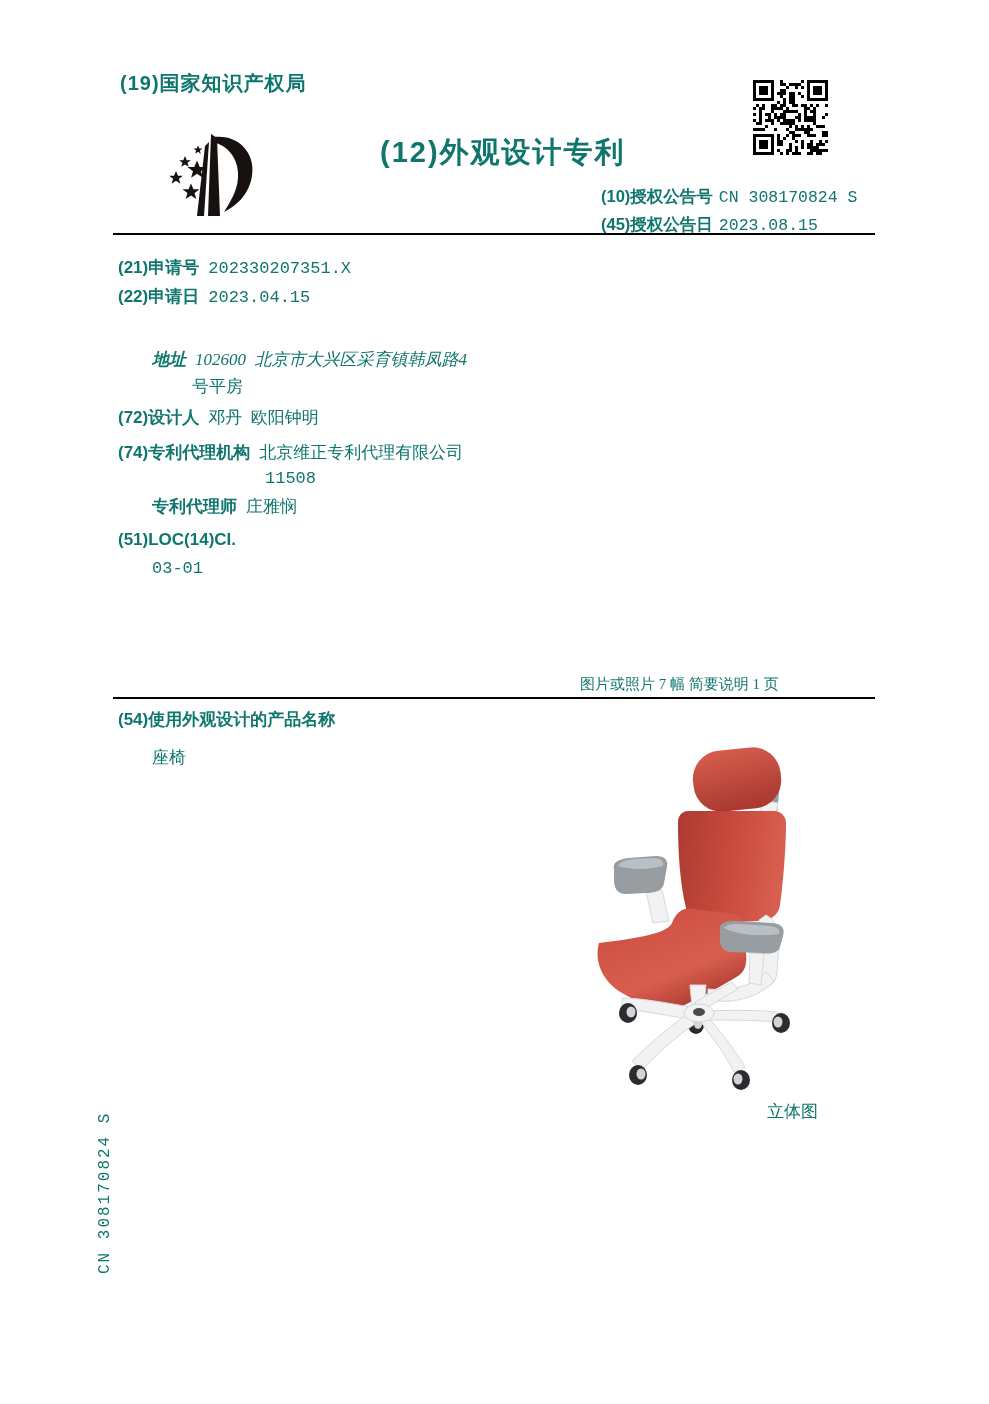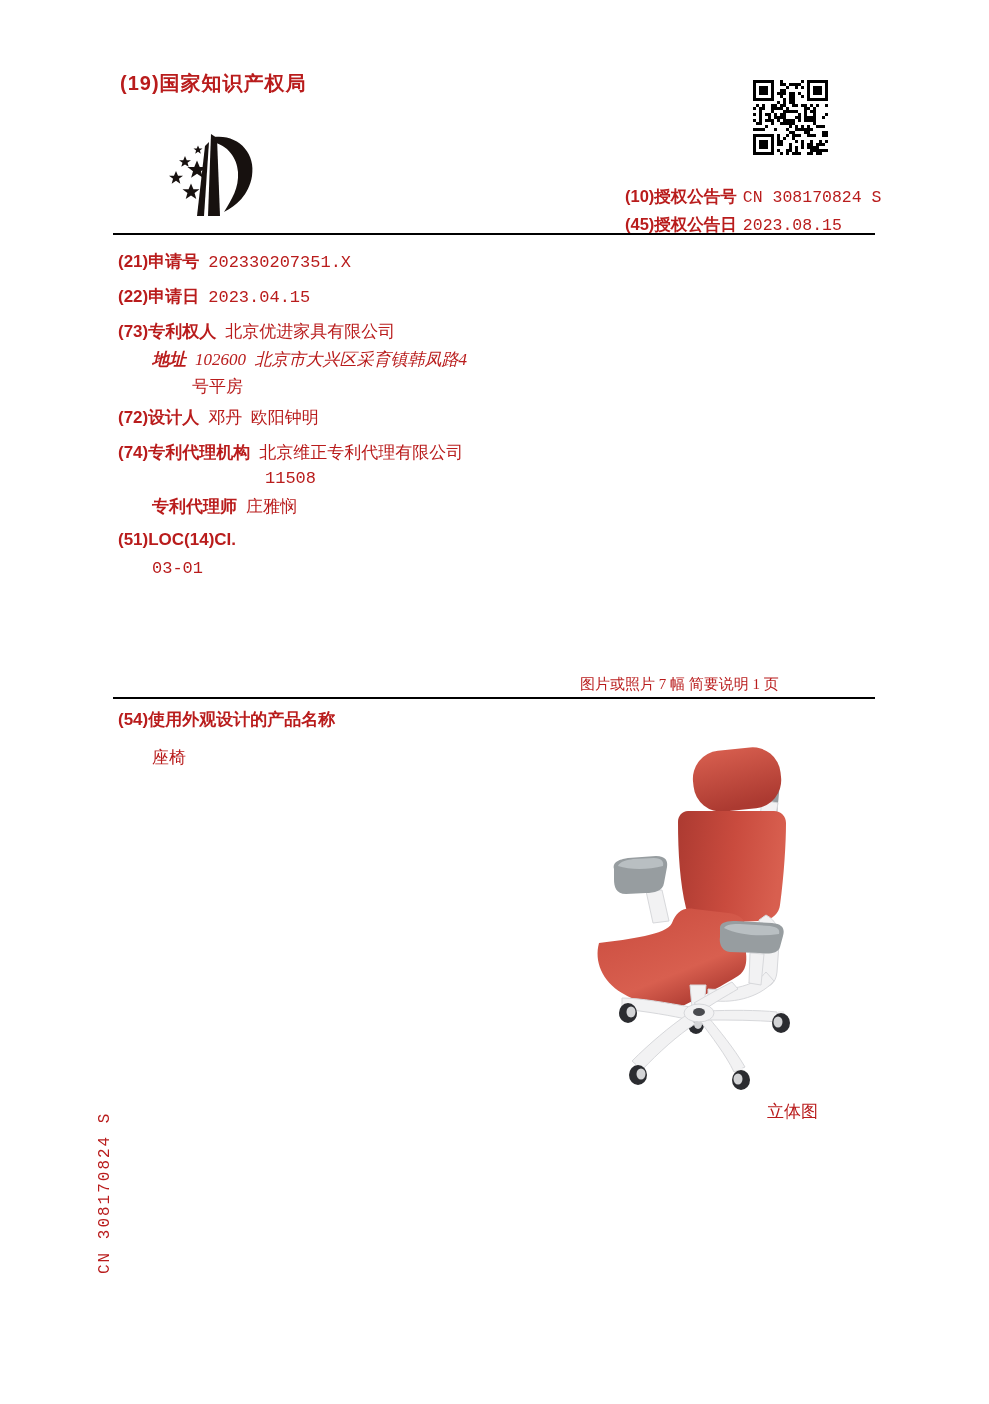--- a/index.html
+++ b/index.html
@@ -1,26 +1,26 @@
 <!DOCTYPE html>
 <html style="--red: #c94b3e; --red-dark: #ac3a31; --red-light: #d85f4f; --gray: #979da0; --gray-light: #b9bfc2; --white: #f2f2f3; --shade: #d7d8db; --caster: #2b2c30; --caster-cap: #d3d4d6;"><head>
 <meta charset="utf-8">
 <style>
   html,body{margin:0;padding:0;background:#ffffff;}
   .page{
     position:relative;width:989px;height:1404px;background:#fff;overflow:hidden;
-    font-family:"Liberation Sans",sans-serif;color:#b91c1c;
+    font-family:"Liberation Sans",sans-serif;color:#0f766e;
   }
   .abs{position:absolute;}
   .lbl{font-family:"Liberation Sans",sans-serif;font-weight:bold;white-space:pre;}
   .vcjk{font-family:"Liberation Serif",serif;white-space:pre;}
   .vnum{font-family:"Liberation Mono",monospace;white-space:pre;}
   .office{left:120px;top:70px;font-size:20px;font-weight:bold;letter-spacing:1px;}
   .doc-title{left:380px;top:133px;font-size:29px;font-weight:bold;letter-spacing:2px;}
-  .publine{left:625px;font-size:16.5px;}
+  .publine{left:601px;font-size:16.5px;}
   .publine .lbl{margin-right:6px;}
   .rule{left:113px;width:762px;height:2px;background:#000;}
   .row{font-size:17px;}
   .row .lbl{margin-right:9px;}
   .figures-note{left:580px;top:675px;font-size:15px;}
   .caption{left:578px;top:1100px;width:240px;text-align:right;font-size:17px;}
   .side-code{
     left:25px;top:1185px;width:160px;text-align:center;
     font-size:16px;letter-spacing:2px;transform:rotate(-90deg);transform-origin:center;
   }
@@ -44,20 +44,21 @@
 
         <path transform="translate(50,30) scale(0.45)" d="M0,-10 L2.9,-3.1 10,-3.1 4.2,1.2 6.2,8.1 0,4 -6.2,8.1 -4.2,1.2 -10,-3.1 -2.9,-3.1 Z"></path>
         <path transform="translate(37,42) scale(0.6)" d="M0,-10 L2.9,-3.1 10,-3.1 4.2,1.2 6.2,8.1 0,4 -6.2,8.1 -4.2,1.2 -10,-3.1 -2.9,-3.1 Z"></path>
         <path transform="translate(49,50) scale(0.95)" d="M0,-10 L2.9,-3.1 10,-3.1 4.2,1.2 6.2,8.1 0,4 -6.2,8.1 -4.2,1.2 -10,-3.1 -2.9,-3.1 Z"></path>
         <path transform="translate(28,58) scale(0.7)" d="M0,-10 L2.9,-3.1 10,-3.1 4.2,1.2 6.2,8.1 0,4 -6.2,8.1 -4.2,1.2 -10,-3.1 -2.9,-3.1 Z"></path>
         <path transform="translate(43,72) scale(0.85)" d="M0,-10 L2.9,-3.1 10,-3.1 4.2,1.2 6.2,8.1 0,4 -6.2,8.1 -4.2,1.2 -10,-3.1 -2.9,-3.1 Z"></path>
       </g>
     </svg>
   </div>
 
+  <div class="abs doc-title">(12)外观设计专利</div>
 
   <div class="abs" style="left:753px;top:80px;">
     <svg id="qr" width="75" height="75" viewBox="0 0 75 75">
         <g fill="#000">
           <rect x="27" y="0" width="3" height="3"></rect>
           <rect x="48" y="0" width="3" height="3"></rect>
           <rect x="27" y="3" width="3" height="3"></rect>
           <rect x="30" y="3" width="3" height="3"></rect>
           <rect x="36" y="3" width="3" height="3"></rect>
           <rect x="39" y="3" width="3" height="3"></rect>
@@ -263,28 +264,25 @@
 
   <div class="abs publine" style="top:186px;">
     <span class="lbl">(10)授权公告号</span><span class="vnum">CN 308170824 S</span>
   </div>
   <div class="abs publine" style="top:214px;">
     <span class="lbl">(45)授权公告日</span><span class="vnum">2023.08.15</span>
   </div>
 
   <div class="abs rule" style="top:233px;"></div>
 
-  <div class="abs row" style="left:118px;top:250px;">
+  <div class="abs row" style="left:118px;top:256px;">
     <span class="lbl">(21)申请号</span><span class="vnum">202330207351.X</span>
   </div>
   <div class="abs row" style="left:118px;top:285px;">
     <span class="lbl">(22)申请日</span><span class="vnum">2023.04.15</span>
-  </div>
-  <div class="abs row" style="left:118px;top:320px;">
-    <span class="lbl">(73)专利权人</span><span class="vcjk">北京优进家具有限公司</span>
   </div>
   <div class="abs row" style="left:152px;top:348px;font-style:italic;">
     <span class="lbl">地址</span><span class="vcjk">102600  北京市大兴区采育镇韩凤路4</span>
   </div>
   <div class="abs row" style="left:192px;top:375px;">
     <span class="vcjk">号平房</span>
   </div>
   <div class="abs row" style="left:118px;top:406px;">
     <span class="lbl">(72)设计人</span><span class="vcjk">邓丹  欧阳钟明</span>
   </div>

